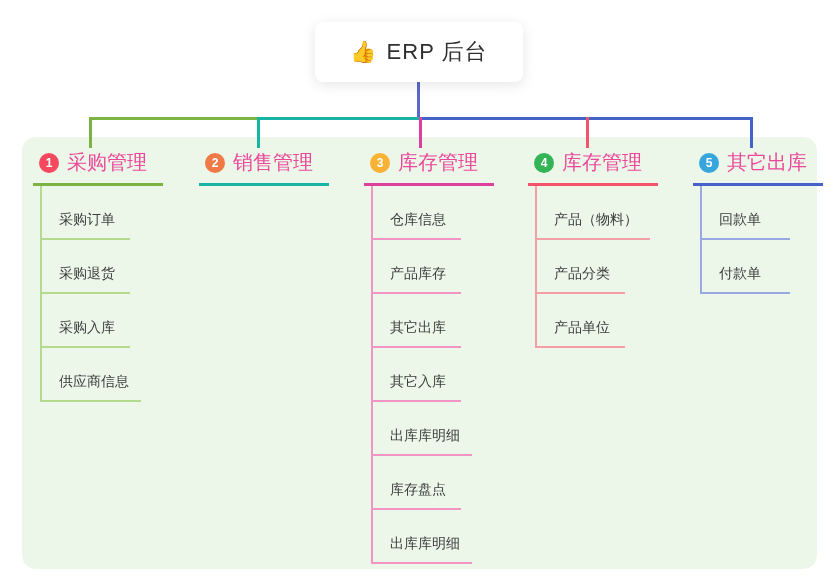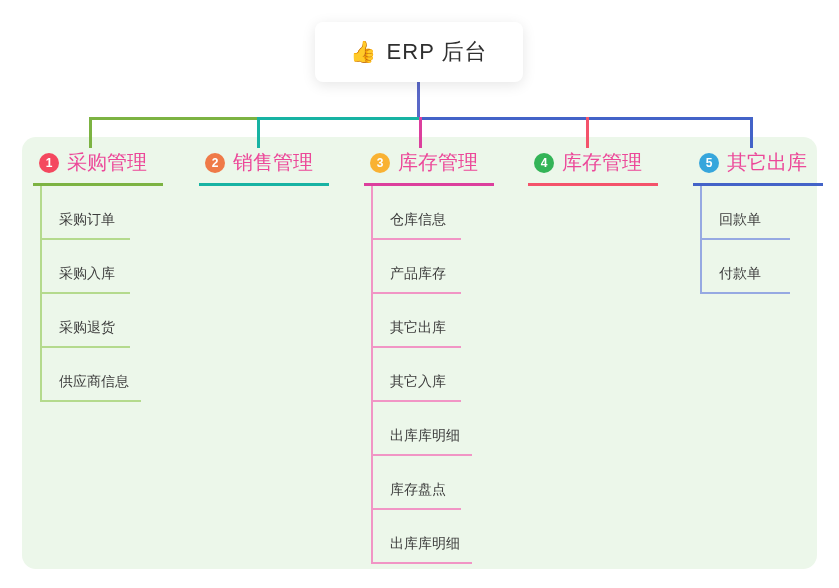--- a/index.html
+++ b/index.html
@@ -83,24 +83,24 @@
   <div class="branch b1">
     <div class="branch-header">
       <span class="badge">1</span>
       <span class="branch-label">采购管理</span>
     </div>
     <div class="children">
       <div class="child">
           <span class="child-label">采购订单</span>
         </div>
       <div class="child">
-          <span class="child-label">采购入库</span>
+          <span class="child-label">采购退货</span>
         </div>
       <div class="child">
-          <span class="child-label">采购退货</span>
+          <span class="child-label">采购入库</span>
         </div>
       <div class="child">
           <span class="child-label">供应商信息</span>
         </div>
     </div>
   </div>
 
   <div class="branch b2">
     <div class="branch-header">
       <span class="badge">2</span>
@@ -136,20 +136,31 @@
           <span class="child-label">出库库明细</span>
         </div>
     </div>
   </div>
 
   <div class="branch b4">
     <div class="branch-header">
       <span class="badge">4</span>
       <span class="branch-label">库存管理</span>
     </div>
+    <div class="children">
+      <div class="child">
+          <span class="child-label">产品（物料）</span>
+        </div>
+      <div class="child">
+          <span class="child-label">产品分类</span>
+        </div>
+      <div class="child">
+          <span class="child-label">产品单位</span>
+        </div>
+    </div>
   </div>
 
   <div class="branch b5">
     <div class="branch-header">
       <span class="badge">5</span>
       <span class="branch-label">其它出库</span>
     </div>
     <div class="children">
       <div class="child">
           <span class="child-label">回款单</span>

